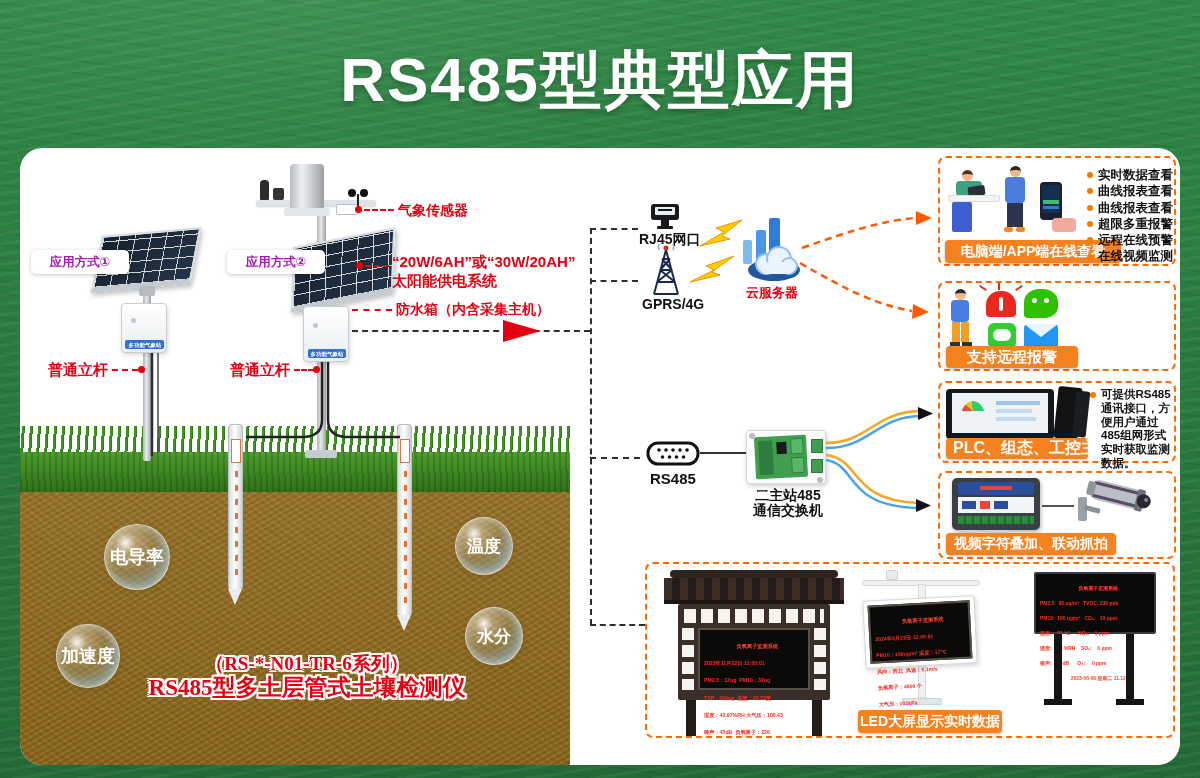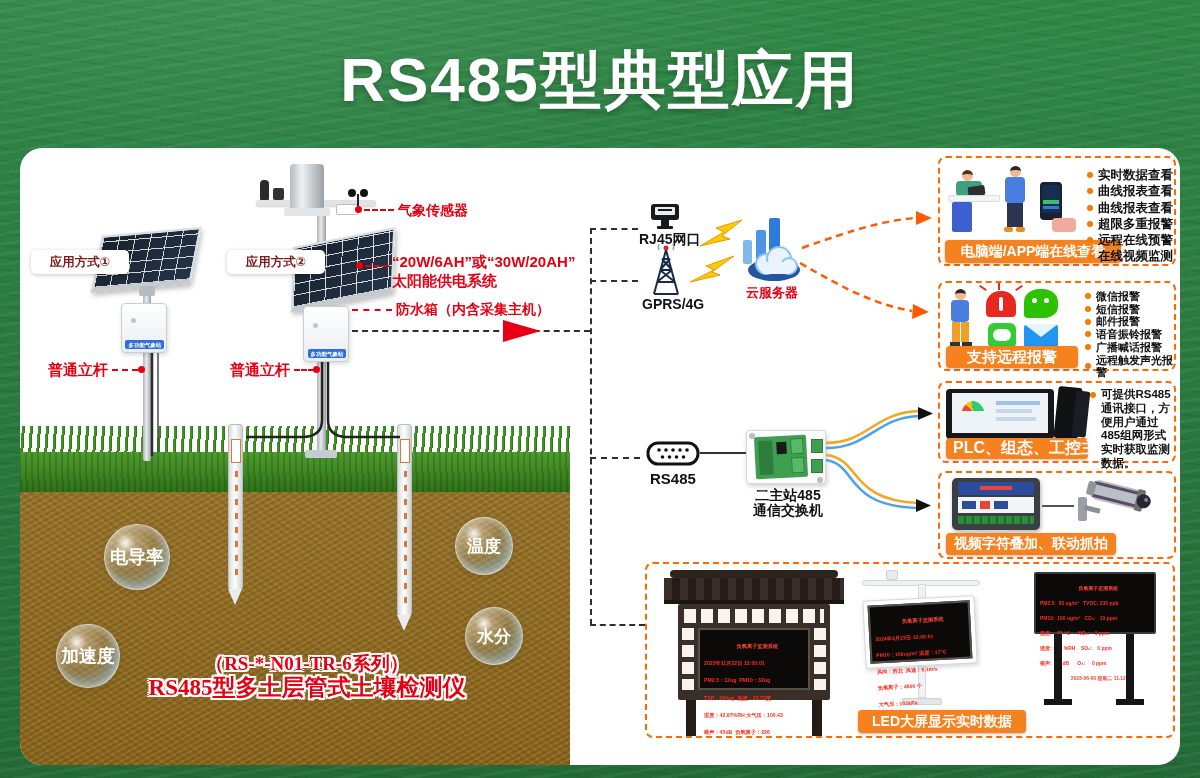--- a/index.html
+++ b/index.html
@@ -27,21 +27,21 @@
       linear-gradient(180deg,#93702a,#85621b);}
   .pole{background:linear-gradient(90deg,#aeb4b9,#e8ebee 45%,#9aa0a5);border-radius:2px;}
   .panelSolar{background:
       repeating-linear-gradient(90deg, rgba(255,255,255,.8) 0 1px, transparent 1px 16px),
       repeating-linear-gradient(0deg, rgba(255,255,255,.8) 0 1px, transparent 1px 11px),
       linear-gradient(135deg,#17212d,#243449);
     border:2px solid #d9dde0;border-bottom:5px solid #c6cbd0;box-shadow:2px 3px 5px rgba(0,0,0,.25);}
   .whitebox{background:linear-gradient(180deg,#ffffff,#e9edf0);border:1px solid #c9ced2;border-radius:4px;box-shadow:1px 2px 4px rgba(0,0,0,.15);}
   .strip{background:#2f6fd6;border-radius:2px;overflow:hidden;display:flex;align-items:center;justify-content:center;}
   .strip span{color:#fff;font-size:10px;white-space:nowrap;transform:scale(.55);font-weight:700;}
-  .mbadge{background:#fff;color:#7f1d1d;font-weight:800;font-size:12.5px;border-radius:5px;
+  .mbadge{background:#fff;color:#a21caf;font-weight:800;font-size:12.5px;border-radius:5px;
     box-shadow:0 1px 4px rgba(0,0,0,.22);display:flex;align-items:center;justify-content:center;}
   .rlabel{color:#e60012;font-weight:800;white-space:nowrap;}
   .rdash{border-top:2px dashed #e60012;}
   .rdot{width:7px;height:7px;border-radius:50%;background:#e60012;}
   .kdashH{border-top:2px dashed #2e2e2e;}
   .kdashV{border-left:2px dashed #2e2e2e;}
   .klabel{color:#111;font-weight:800;white-space:nowrap;}
   .bubble{border-radius:50%;display:flex;align-items:center;justify-content:center;text-align:center;
     color:#fff;font-weight:700;
     background:radial-gradient(circle at 32% 28%, rgba(255,255,255,.95) 0%, rgba(255,255,255,.35) 16%, rgba(200,228,246,.15) 45%, rgba(165,208,235,.30) 74%, rgba(255,255,255,.6) 96%);
@@ -303,28 +303,20 @@
       <div class="abs" style="left:8px;top:9px;width:5px;height:5px;border-radius:50%;background:#fff;"></div>
       <div class="abs" style="left:20px;top:9px;width:5px;height:5px;border-radius:50%;background:#fff;"></div>
     </div>
     <div class="abs" style="left:48px;top:40px;width:28px;height:26px;background:#33cc33;border-radius:6px;">
       <div class="abs" style="left:5px;top:6px;width:18px;height:12px;background:#fff;border-radius:6px;"></div>
     </div>
     <div class="abs" style="left:84px;top:41px;width:34px;height:25px;background:#2196f3;border-radius:4px;">
       <div class="abs" style="left:0;top:0;width:0;height:0;border-left:17px solid transparent;border-right:17px solid transparent;border-top:13px solid #fff;opacity:.9;"></div>
     </div>
     <div class="abs badge" style="left:6px;top:63px;width:132px;height:22px;font-size:15px;">支持远程报警</div>
-    <ul class="abs blist" style="left:145px;top:7px;font-size:11px;line-height:12.7px;">
-      <li>微信报警</li>
-      <li>短信报警</li>
-      <li>邮件报警</li>
-      <li>语音振铃报警</li>
-      <li>广播喊话报警</li>
-      <li>远程触发声光报警</li>
-    </ul>
   </div>
 
   <div class="abs opanel" style="left:938px;top:381px;width:238px;height:82px;">
     <div class="abs" style="left:6px;top:4px;width:140px;height:50px;">
       <div class="abs" style="left:110px;top:0;width:24px;height:52px;background:#101214;border-radius:3px;transform:rotate(6deg);"></div>
       <div class="abs" style="left:128px;top:4px;width:14px;height:46px;background:#1a1d21;border-radius:2px;transform:rotate(6deg);"></div>
       <div class="abs" style="left:0;top:2px;width:108px;height:50px;background:#15171a;border-radius:4px;">
         <div class="abs" style="left:6px;top:4px;width:96px;height:40px;background:#eef3f7;">
           <div class="abs" style="left:8px;top:8px;width:26px;height:20px;border-radius:50% 50% 0 0 / 100% 100% 0 0;background:conic-gradient(from 270deg,#e74c3c 0 40deg,#f1c40f 40deg 80deg,#2ecc71 80deg 180deg,#eef3f7 180deg);"></div>
           <div class="abs" style="left:44px;top:8px;width:44px;height:4px;background:#9fc3e8;"></div>
@@ -424,16 +416,16 @@
           <div>湿度:    40 %RH    SO₂:    0 ppm</div>
           <div>噪声:     5 dB      O₃:     0 ppm</div>
           <div class="t">2023-06-06 星期二 11.12</div>
         </div>
       </div>
       <div class="abs" style="left:20px;top:62px;width:8px;height:66px;background:#151515;"></div>
       <div class="abs" style="left:92px;top:62px;width:8px;height:66px;background:#151515;"></div>
       <div class="abs" style="left:10px;top:127px;width:28px;height:6px;background:#151515;"></div>
       <div class="abs" style="left:82px;top:127px;width:28px;height:6px;background:#151515;"></div>
     </div>
-    <div class="abs badge" style="left:211px;top:146px;width:168px;height:23px;font-size:14px;">LED大屏显示实时数据</div>
+    <div class="abs badge" style="left:211px;top:146px;width:144px;height:23px;font-size:14px;">LED大屏显示实时数据</div>
   </div>
 
 </div>
 
 </body></html>

